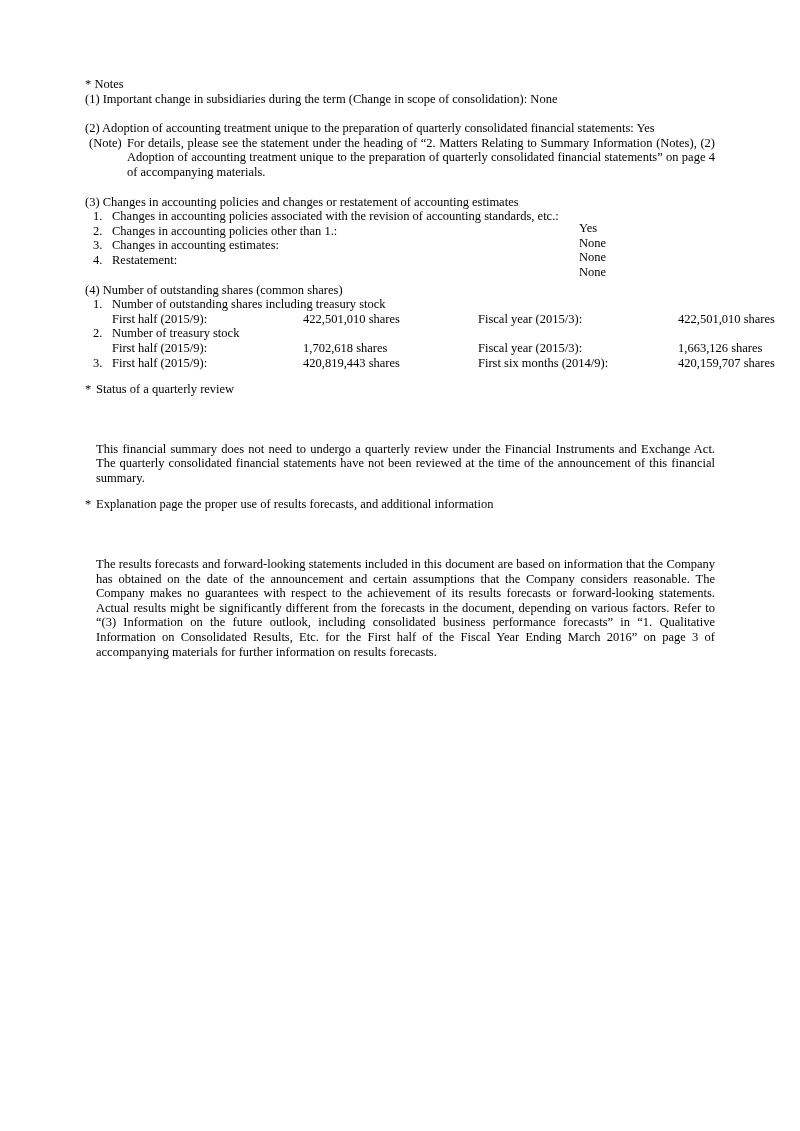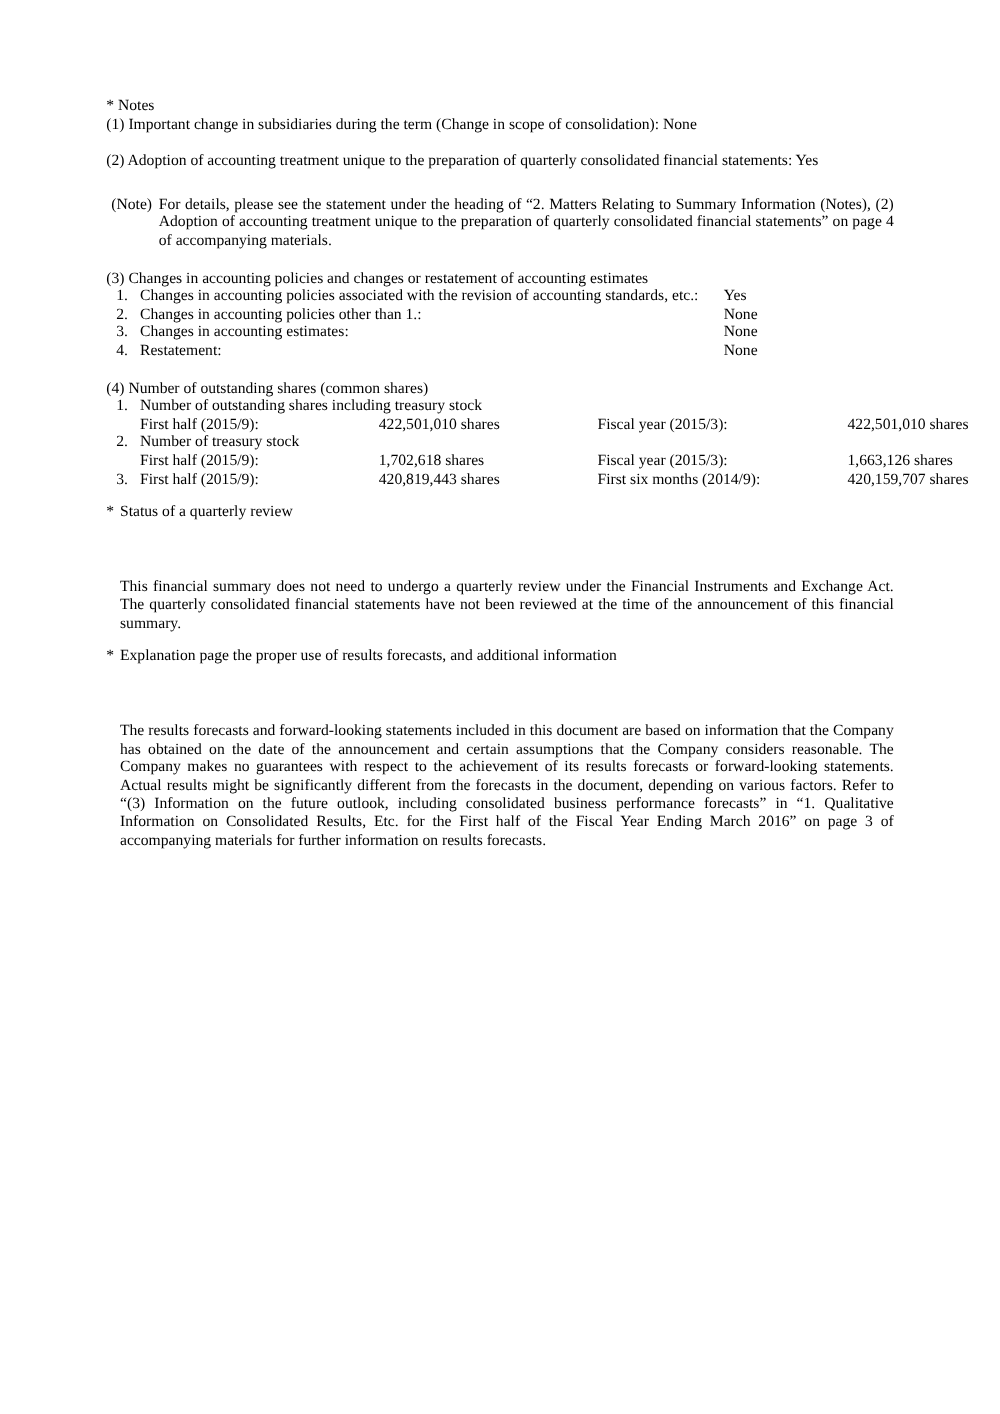--- a/index.html
+++ b/index.html
@@ -9,28 +9,28 @@
     font-family: "Liberation Serif", serif;
     font-size: 12.5px; line-height: 14.6px; color: #000000;
     -webkit-font-smoothing: antialiased;
   }
   .page-content { position: absolute; left: 85px; top: 77px; width: 630px; }
 
   .sec-gap   { margin-bottom: 15px; }
   .sec-gap-s { margin-bottom: 12px; }
 
   
-  .note-row  { display: flex; margin-left: 4px; margin-top: 20px; }
+  .note-row  { display: flex; margin-left: 4px; }
   .note-label{ flex: 0 0 38px; }
   .note-text { flex: 1; text-align: justify; }
 
   
   .list-row  { position: relative; padding-left: 27px; }
   .row-num   { position: absolute; left: 8px; top: 0; }
-  .s3-value  { position: absolute; left: 494px; top: 0; }
+  .s3-value  { position: absolute; left: 494px; top: 12px; }
 
   
   .s4-cols   { display: grid; grid-template-columns: 151px 105px 190px 100px; padding-left: 27px; gap: 40px; }
   .col-val   { text-align: left; white-space: nowrap; }
   .col-label2{ padding-left: 30px; white-space: nowrap; }
 
   
   .hang        { display: flex; }
   .hang-marker { flex: 0 0 11px; }
   .hang-body   { flex: 1; }

